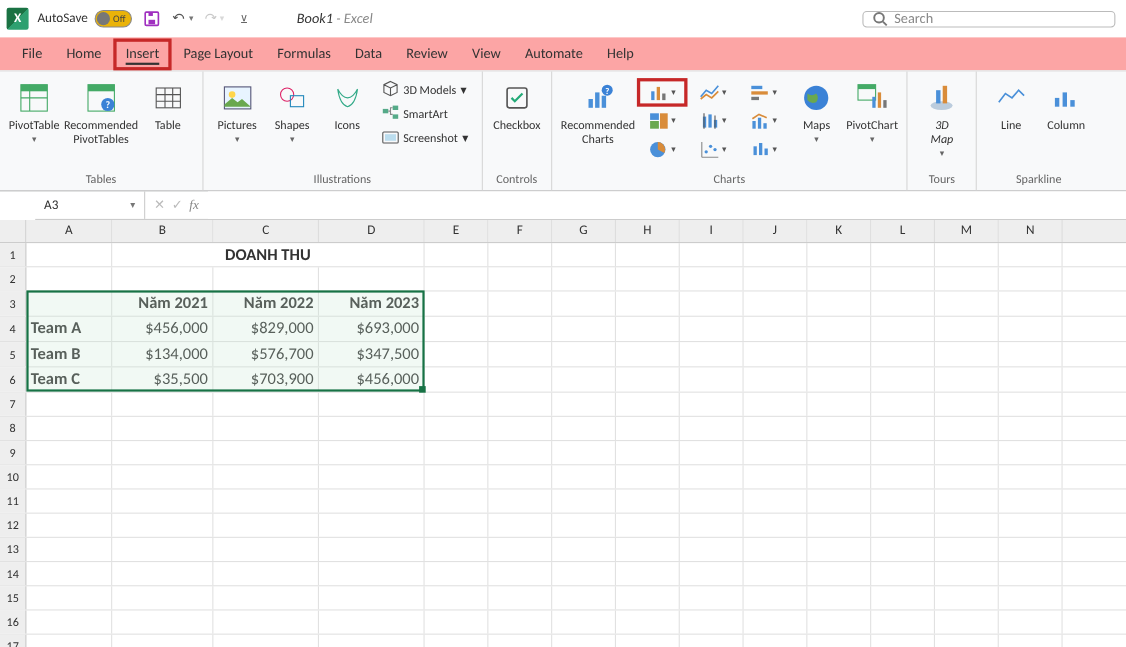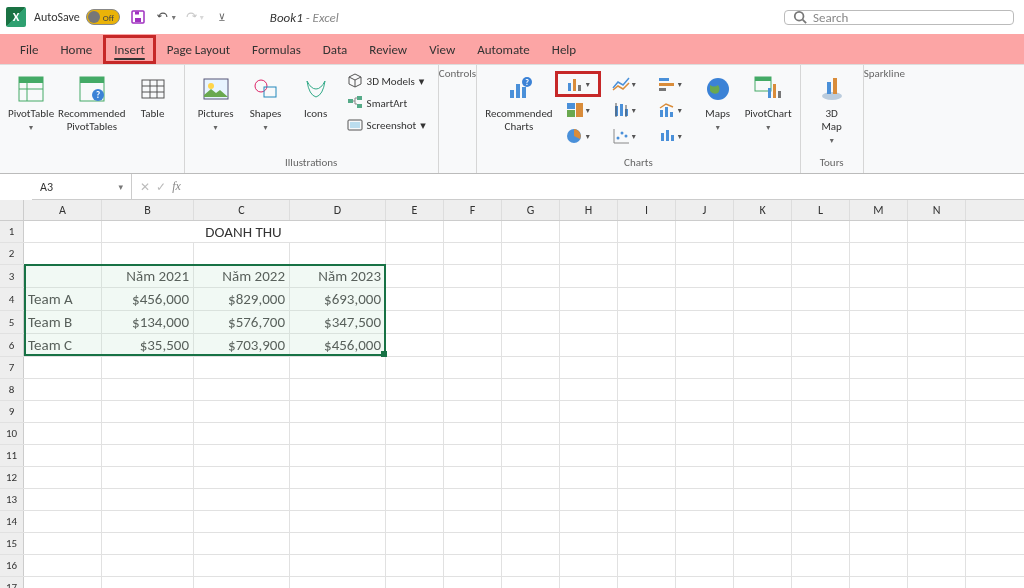--- a/index.html
+++ b/index.html
@@ -52,21 +52,21 @@
   .formula-input{ flex:1; height:100%; padding:0 6px; font-size:12px; border:none; outline:none;}
 
   
   .sheet-area{ position:relative; }
   .col-headers{ display:flex; border-bottom:1px solid #ccc; background:#eee;}
   .corner{ width:24px; height:20px; border-right:1px solid #ccc; background:#eee;}
   .ch{ height:20px; border-right:1px solid #ddd; display:flex; align-items:center; justify-content:center; font-size:12px; color:#333; background:#eee;}
   .row{ display:flex; border-bottom:1px solid #e1e1e1;}
   .rh{ width:24px; display:flex; align-items:center; justify-content:center; font-size:11px; color:#333; background:#eee; border-right:1px solid #ccc;}
   .cell{ border-right:1px solid #e1e1e1; display:flex; align-items:center; padding:0 4px; font-size:15px; font-family:Calibri, sans-serif;}
-  .bold{font-weight:normal;}
+  .bold{font-weight:bold;}
   .right{justify-content:flex-end;}
   .center{justify-content:center;}
 
   
   .wA{width:78px;} .wB{width:92px;} .wC{width:96px;} .wD{width:96px;}
   .wOther{width:58px;}
 
   
   .selection{ position:absolute; border:2px solid #177245; background: rgba(200,230,210,0.25); pointer-events:none;}
   .selection .handle{ position:absolute; right:-3px; bottom:-3px; width:6px; height:6px; background:#177245;}
@@ -168,20 +168,21 @@
               <rect x="2" y="4" width="22" height="18" fill="none" stroke="#555"></rect>
               <line x1="2" y1="10" x2="24" y2="10" stroke="#555"></line>
               <line x1="2" y1="16" x2="24" y2="16" stroke="#555"></line>
               <line x1="10" y1="4" x2="10" y2="22" stroke="#555"></line>
               <line x1="17" y1="4" x2="17" y2="22" stroke="#555"></line>
             </svg>
           </div>
         <span>Table</span>
       </div>
     </div>
+    <div class="group-label">Tables</div>
   </div>
 
   <div class="group">
     <div class="group-body">
       <div class="btn-big">
         <div class="ico">
             <svg width="28" height="24" viewBox="0 0 28 24">
               <rect x="2" y="2" width="24" height="20" fill="#e8f4ff" stroke="#557"></rect>
               <circle cx="9" cy="9" r="3" fill="#ffd54a"></circle>
               <path d="M2 18 l7 -6 5 4 4 -3 8 7 H2z" fill="#6aa84f"></path>
@@ -238,20 +239,31 @@
             </div>
           <span>Screenshot</span>
           <span class="arrow">▾</span>
         </div>
       </div>
     </div>
     <div class="group-label">Illustrations</div>
   </div>
 
   <div class="group">
+    <div class="group-body">
+      <div class="btn-big">
+        <div class="ico">
+            <svg width="24" height="24" viewBox="0 0 24 24">
+              <rect x="3" y="3" width="18" height="18" rx="2" fill="none" stroke="#555" stroke-width="1.5"></rect>
+              <path d="M7 12 l3 3 l7 -7" fill="none" stroke="#2a7" stroke-width="2"></path>
+            </svg>
+          </div>
+        <span>Checkbox</span>
+      </div>
+    </div>
     <div class="group-label">Controls</div>
   </div>
 
   <div class="group">
     <div class="group-body">
       <div class="btn-big">
         <div class="ico">
             <svg width="28" height="26" viewBox="0 0 28 26">
               <rect x="5" y="14" width="4" height="8" fill="#4a90d9"></rect>
               <rect x="11" y="8" width="4" height="14" fill="#4a90d9"></rect>
@@ -388,29 +400,49 @@
   <div class="group">
     <div class="group-body">
       <div class="btn-big">
         <div class="ico">
             <svg width="26" height="26" viewBox="0 0 26 26">
               <ellipse cx="13" cy="20" rx="10" ry="4" fill="#bcd"></ellipse>
               <rect x="8" y="6" width="4" height="12" fill="#4a90d9"></rect>
               <rect x="14" y="2" width="4" height="16" fill="#d98c3a"></rect>
             </svg>
           </div>
-        <span style="white-space:pre;">3D
+        <span style="white-space:pre;font-style:italic;">3D
 Map</span>
         <span class="arrow">▾</span>
       </div>
     </div>
     <div class="group-label">Tours</div>
   </div>
 
   <div class="group" style="border-right:none;">
+    <div class="group-body">
+      <div class="btn-big">
+        <div class="ico">
+            <svg width="26" height="20" viewBox="0 0 26 20">
+              <polyline points="2,14 8,6 14,10 20,3 25,8" fill="none" stroke="#4a90d9" stroke-width="1.5"></polyline>
+            </svg>
+          </div>
+        <span>Line</span>
+      </div>
+      <div class="btn-big">
+        <div class="ico">
+            <svg width="26" height="20" viewBox="0 0 26 20">
+              <rect x="3" y="10" width="4" height="8" fill="#4a90d9"></rect>
+              <rect x="10" y="5" width="4" height="13" fill="#4a90d9"></rect>
+              <rect x="17" y="12" width="4" height="6" fill="#4a90d9"></rect>
+            </svg>
+          </div>
+        <span>Column</span>
+      </div>
+    </div>
     <div class="group-label">Sparkline</div>
   </div>
 
 </div>
 
 <div class="fbar">
   <div class="namebox">
     <span>A3</span>
     <span class="dd">▾</span>
   </div>

